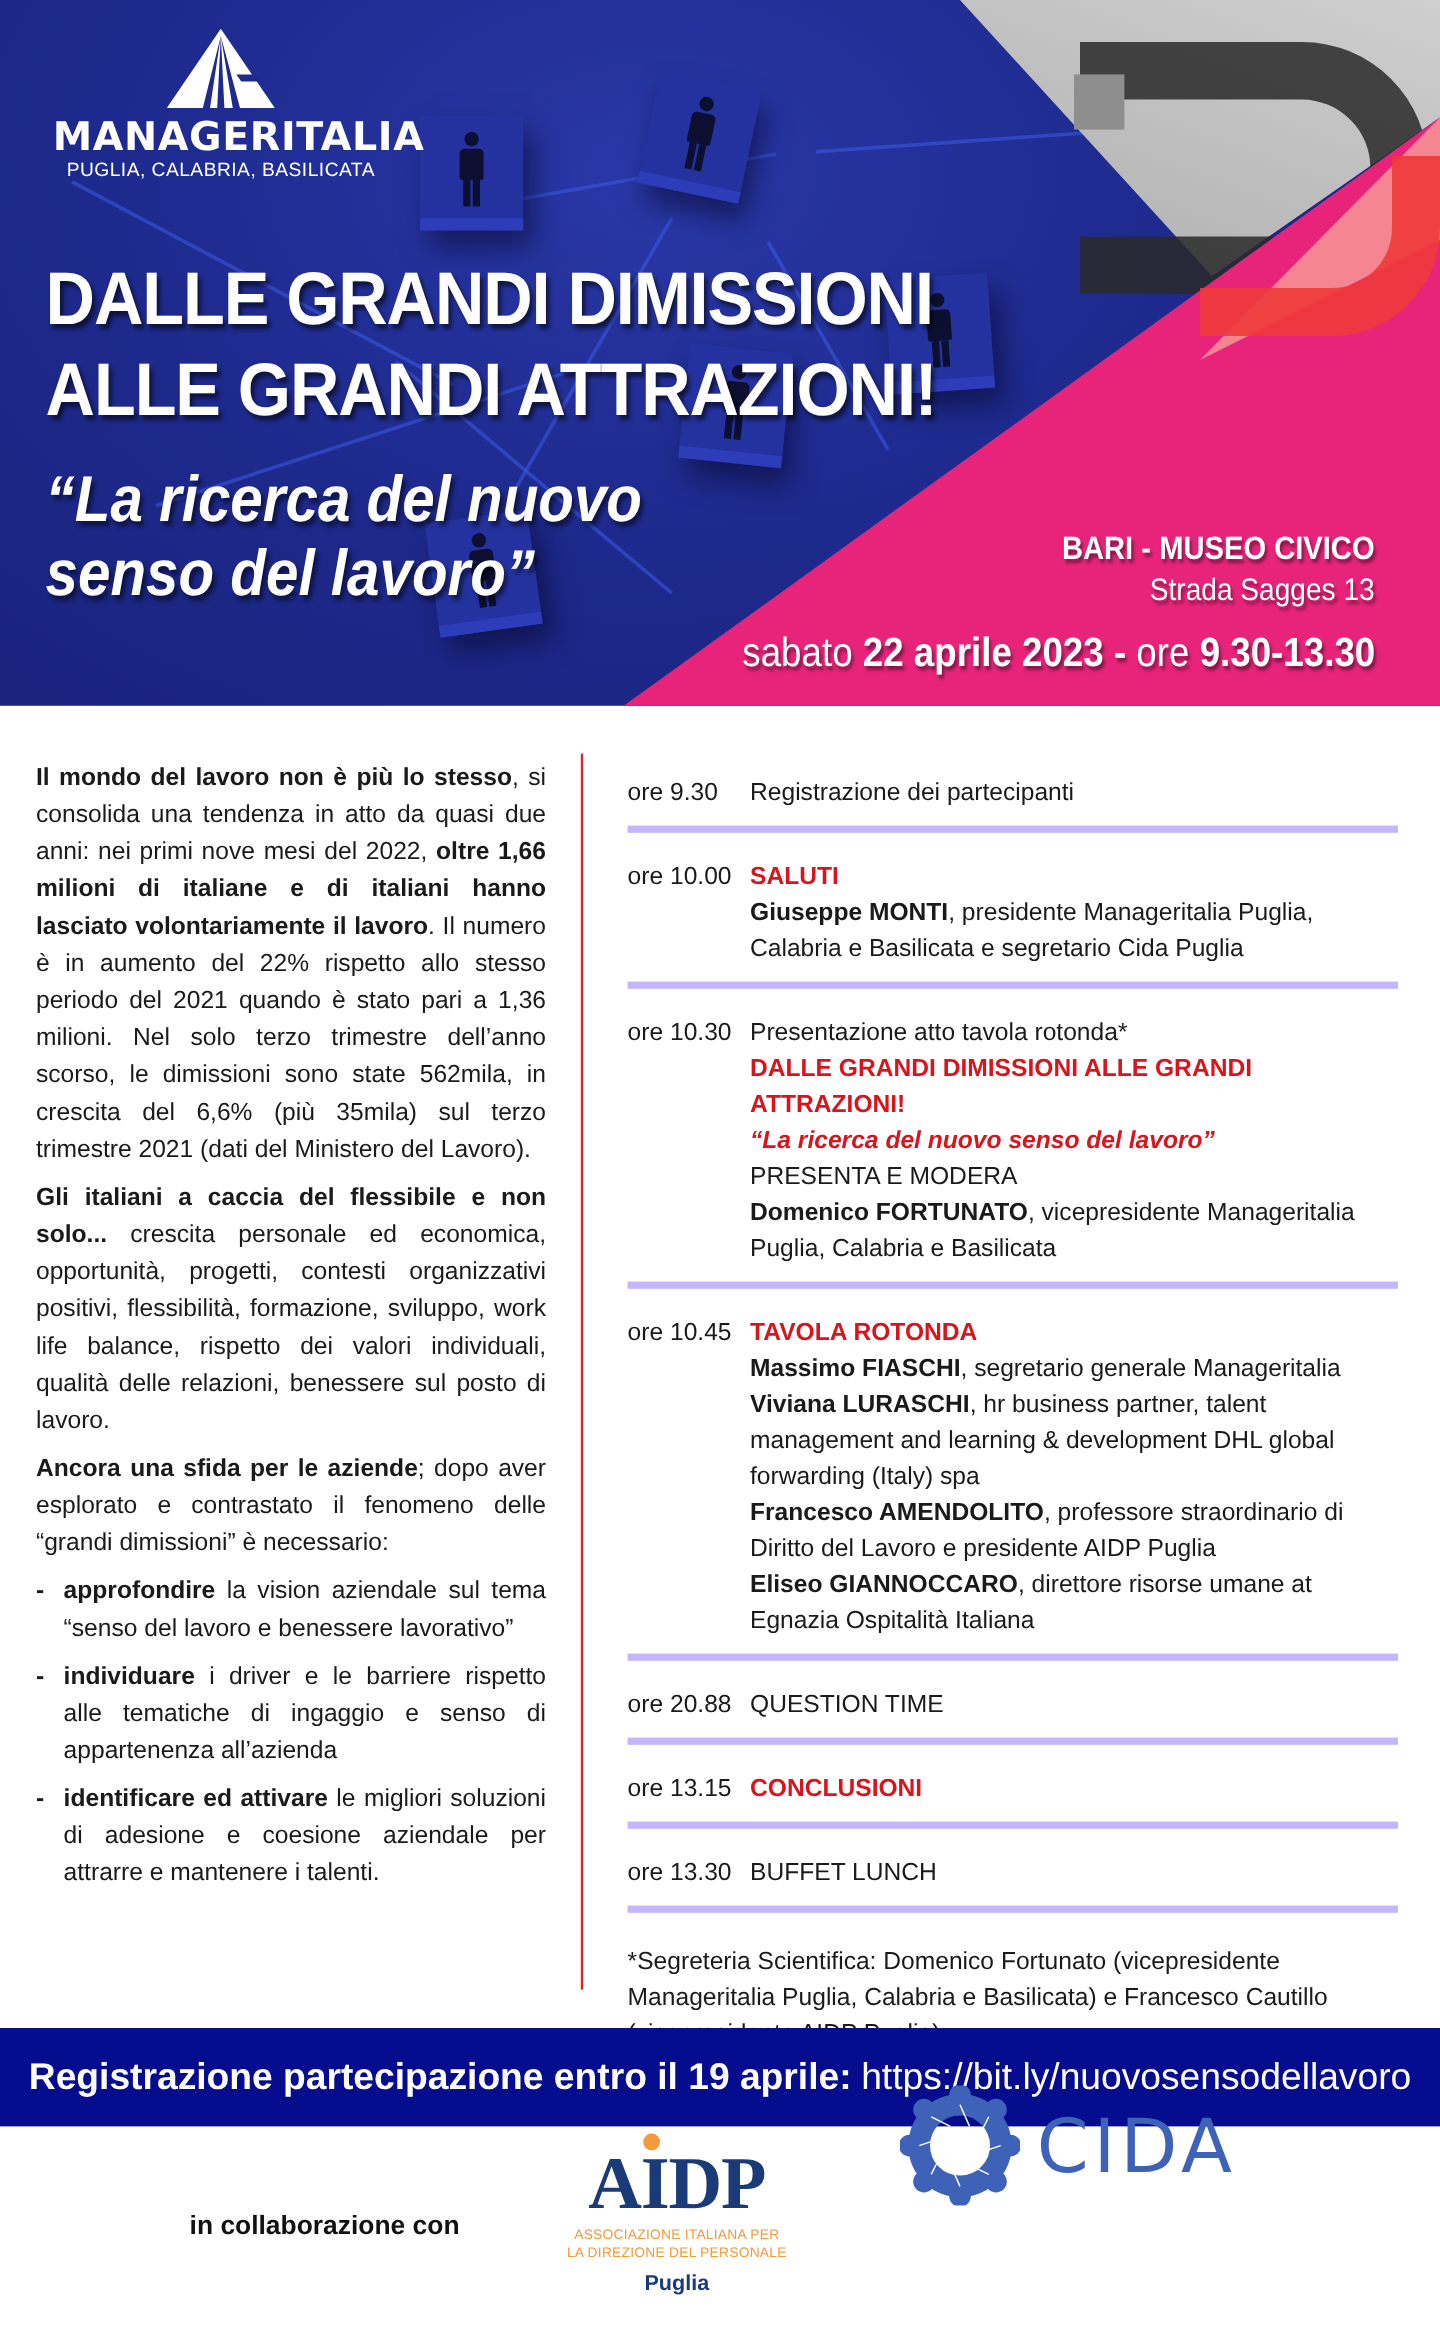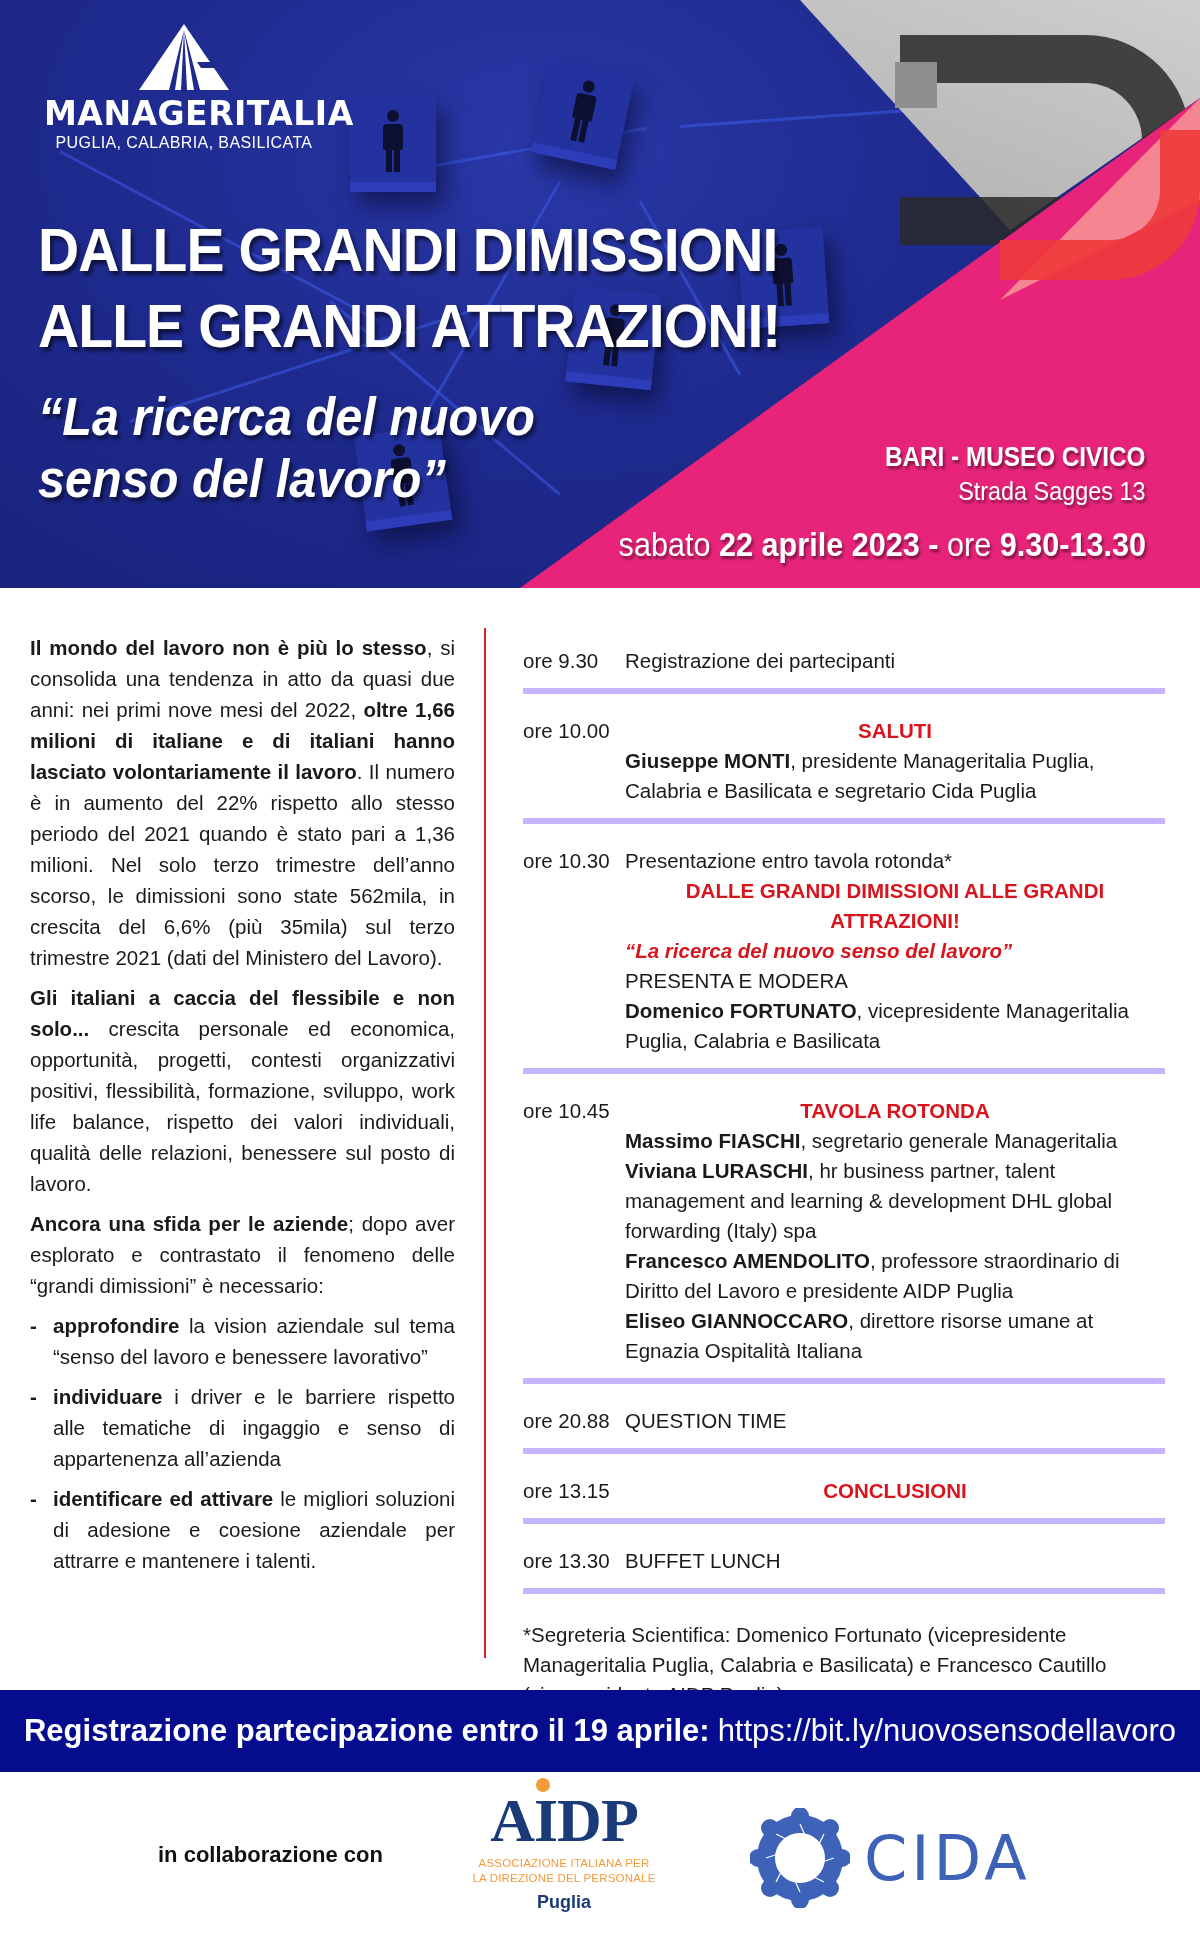--- a/index.html
+++ b/index.html
@@ -56,38 +56,38 @@
   .bullets { list-style: none; }
   .bullets li { position: relative; padding-left: 23px; margin-bottom: 9px; }
   .bullets li .dash { position: absolute; left: 0; top: 0; font-weight: 700; }
 
   .divider { position: absolute; left: 484px; top: 628px; width: 2px; height: 1030px; background: #d9252a; }
 
   .right-col { position: absolute; left: 523px; top: 640px; width: 642px; font-size: 20.5px; line-height: 30px; color: #1a1a1a; }
   .prog-item { display: flex; padding: 6px 0 12px; border-bottom: 6px solid #c4b5fd; margin-bottom: 16px; }
   .prog-time { width: 102px; flex-shrink: 0; white-space: nowrap; }
   .prog-body { flex: 1; }
-  .prog-red { color: #d8141c; font-weight: 700; text-align: center; }
+  .prog-red { color: #d8141c; font-weight: 700; }
   .prog-red-it { color: #d8141c; font-weight: 700; font-style: italic; }
   .prog-body b { font-weight: 700; }
   .footnote { margin-top: 26px; font-size: 20.5px; line-height: 30px; }
 
   
   .reg-bar { position: absolute; left: 0; top: 1690px; width: 1200px; height: 82px; background: #050c8e;
     display: flex; align-items: center; justify-content: center; color: #fff; font-size: 31px; white-space: nowrap; }
   .reg-bar .reg-label { font-weight: 700; margin-right: 8px; }
 
   
   .collab { position: absolute; left: 158px; top: 1842px; font-weight: 700; font-size: 22px; color: #111; }
   .aidp { position: absolute; left: 472px; top: 1790px; width: 184px; text-align: center; }
   .aidp-word { font-family: "Liberation Serif", serif; font-weight: 700; font-size: 62px; line-height: 60px; color: #1b3a78; position: relative; letter-spacing: -1px; }
   .aidp-dot { position: absolute; left: 64px; top: -12px; width: 14px; height: 14px; border-radius: 50%; background: #f39a3a; }
   .aidp-sub { font-size: 11.5px; line-height: 15px; color: #f39a3a; margin-top: 6px; letter-spacing: 0.2px; }
   .aidp-region { font-size: 18px; font-weight: 700; color: #1b3a78; margin-top: 6px; }
-  .cida { position: absolute; left: 750px; top: 1808px; display: flex; align-items: center; }
+  .cida { position: absolute; left: 750px; top: 1738px; display: flex; align-items: center; }
   .cida-mark { width: 100px; height: 100px; }
   .cida-word { font-family: "DejaVu Sans", sans-serif; font-size: 62px; color: #3d62b8; margin-left: 14px; letter-spacing: 4px; font-weight: 400; }
 </style>
 </head>
 <body>
 
 <div class="header">
   <div class="hdr-blue"></div>
 
   <div class="net-line" style="left:60px;top:150px;width:360px;transform:rotate(28deg)"></div>
@@ -221,21 +221,21 @@
     <div class="prog-time">ore 10.00</div>
     <div class="prog-body">
       <div class="prog-red">SALUTI</div>
       <div><b>Giuseppe MONTI</b><span>, presidente Manageritalia Puglia, Calabria e Basilicata e segretario Cida Puglia</span></div>
     </div>
   </div>
 
   <div class="prog-item">
     <div class="prog-time">ore 10.30</div>
     <div class="prog-body">
-      <div>Presentazione entro tavola rotonda*</div>
+      <div>Presentazione atto tavola rotonda*</div>
       <div class="prog-red">DALLE GRANDI DIMISSIONI ALLE GRANDI ATTRAZIONI!</div>
       <div class="prog-red-it">“La ricerca del nuovo senso del lavoro”</div>
       <div>PRESENTA E MODERA</div>
       <div><b>Domenico FORTUNATO</b><span>, vicepresidente Manageritalia Puglia, Calabria e Basilicata</span></div>
     </div>
   </div>
 
   <div class="prog-item">
     <div class="prog-time">ore 10.45</div>
     <div class="prog-body">

